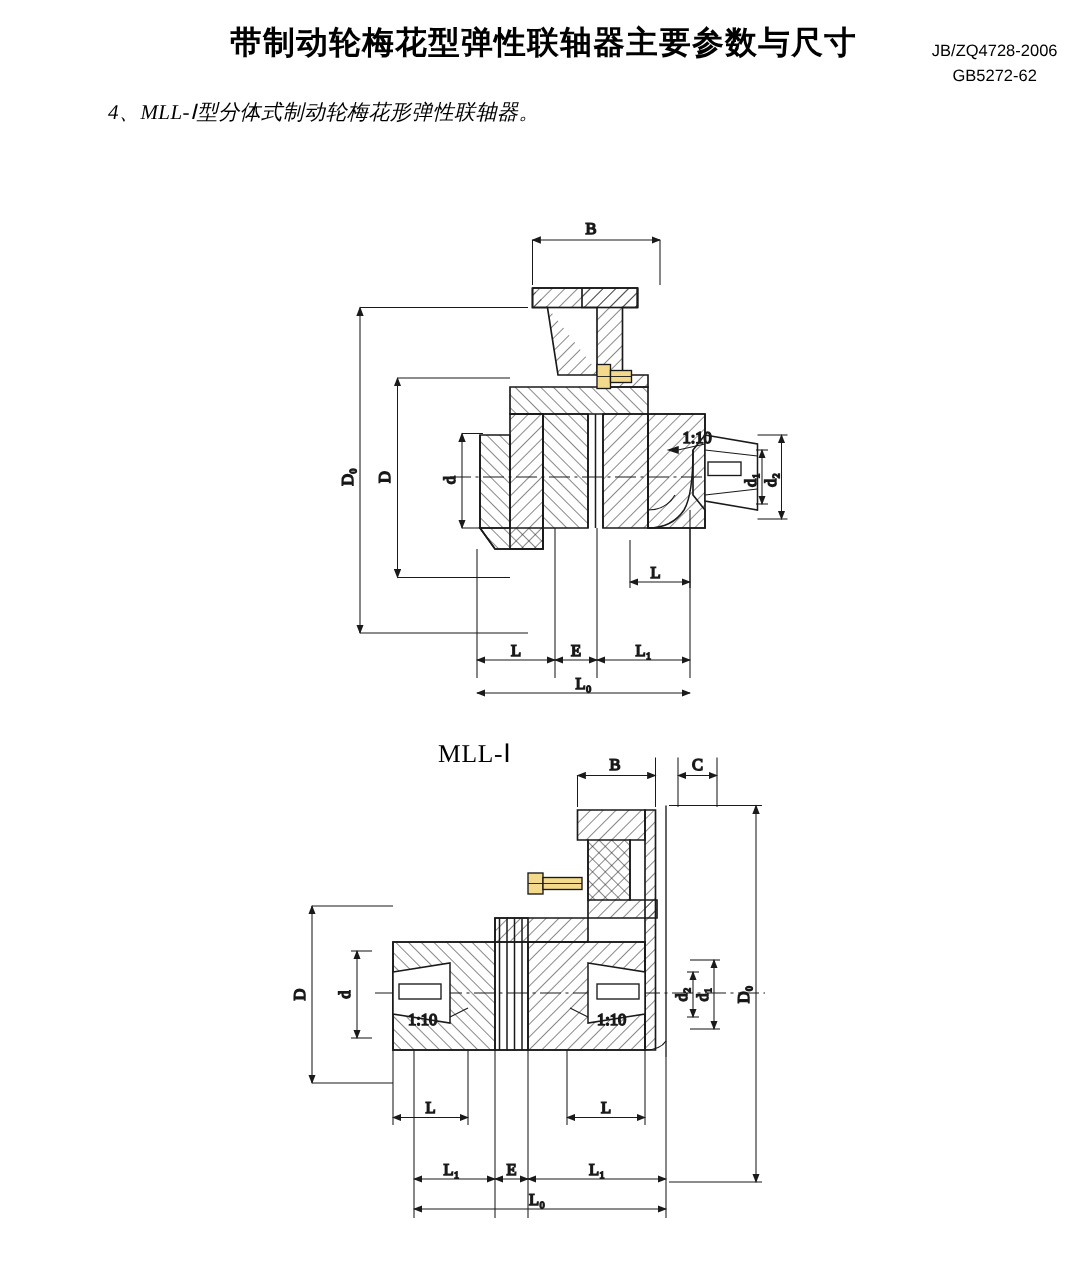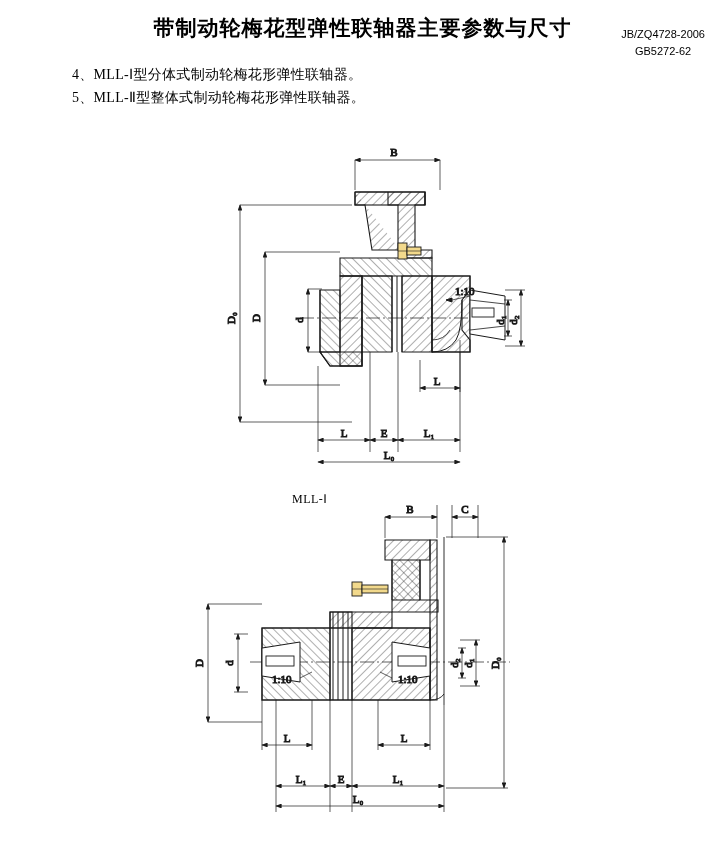--- a/index.html
+++ b/index.html
@@ -40,28 +40,29 @@
     font-family: "Liberation Sans", sans-serif;
     font-size: 11px;
     line-height: 17px;
   }
   .note {
     position: absolute;
     left: 72px;
     font-size: 14px;
     font-family: "Liberation Serif", serif;
     letter-spacing: 0.3px;
+    font-style: italic;
   }
   .note-1 { top: 66px; }
   .note-2 { top: 89px; }
 
   .fig-label {
     position: absolute;
     font-family: "Liberation Serif", serif;
-    font-size: 12px;
+    font-size: 17px;
     letter-spacing: 0.5px;
   }
   .fig-label-1 { left: 292px; top: 492px; }
   .fig-label-2 { left: 292px; top: 856px; }
 
   svg.draw {
     position: absolute;
     left: 0;
     top: 0;
     width: 725px;
@@ -82,21 +83,20 @@
 <div class="page">
 
   <div class="title">带制动轮梅花型弹性联轴器主要参数与尺寸</div>
 
   <div class="std-block">
     <div>JB/ZQ4728-2006</div>
     <div>GB5272-62</div>
   </div>
 
   <div class="note note-1">4、MLL-Ⅰ型分体式制动轮梅花形弹性联轴器。</div>
-  <div class="note note-2">5、MLL-Ⅱ型整体式制动轮梅花形弹性联轴器。</div>
 
   <div class="fig-label fig-label-1">MLL-Ⅰ</div>
   <div class="fig-label fig-label-2">MLL-Ⅱ</div>
 
   <svg class="draw" viewBox="0 0 725 855">
     <defs>
       <marker id="ar" markerWidth="9" markerHeight="7" refX="8" refY="3.5" orient="auto">
         <polygon points="0,0 9,3.5 0,7" fill="#1a1a1a"></polygon>
       </marker>
       <marker id="arS" markerWidth="9" markerHeight="7" refX="1" refY="3.5" orient="auto">

